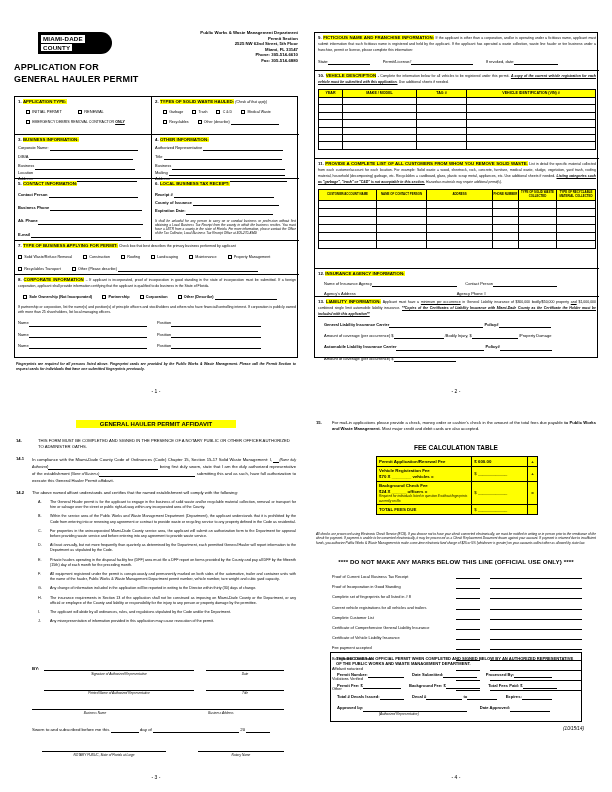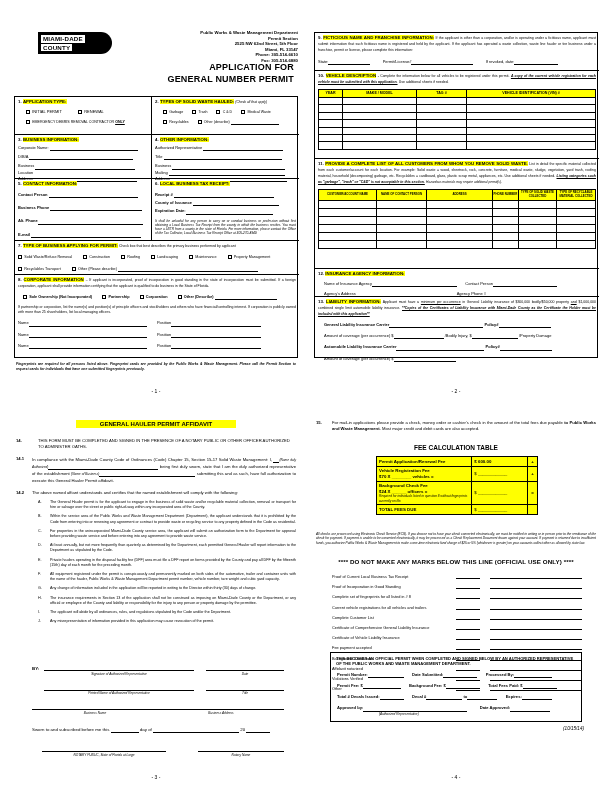--- a/index.html
+++ b/index.html
@@ -36,21 +36,21 @@
     padding:0 2px; line-height:7.4px;
   }
   .logo-badge .l1 { top:3.4px; }
   .logo-badge .l2 { top:11.6px; }
 
   .deptblock {
     position:absolute; right:0; top:16px; text-align:right;
     font-size:4.3px; line-height:5.6px; font-weight:bold;
   }
   .apptitle {
-    position:absolute; left:0; right:4px; top:48px; text-align:right;
+    position:absolute; left:0; right:14px; top:48px; text-align:left;
     font-size:9px; font-weight:bold; line-height:11.5px; letter-spacing:.2px;
   }
 
   
   .box { border:0.8px solid #000; position:absolute; }
   .sechead { font-size:4.4px; line-height:6px; }
   .lbl { font-size:4px; line-height:6.2px; }
   .tiny { font-size:3.5px; line-height:4.6px; }
   .tiny2{ font-size:3.2px; line-height:4.2px; }
 
@@ -91,21 +91,21 @@
     <div>Public Works &amp; Waste Management Department</div>
     <div>Permit Section</div>
     <div>2525 NW 62nd Street, 5th Floor</div>
     <div>Miami, FL 33147</div>
     <div>Phone: 305-514-6610</div>
     <div>Fax: 305-514-6880</div>
   </div>
 
   <div class="apptitle">
     <div>APPLICATION FOR</div>
-    <div>GENERAL NUMBER PERMIT</div>
+    <div>GENERAL HAULER PERMIT</div>
   </div>
 
   <div class="box" style="left:0; top:82px; width:284px; height:262px;">
 
     <div style="position:absolute; left:0; top:0; width:137px; height:38px; border-right:0.8px solid #000; border-bottom:0.8px solid #000;">
       <div style="padding:2px 3px;">
         <div class="sechead"><span class="b">1.</span> <span class="hl">APPLICATION TYPE:</span></div>
         <div class="lbl" style="margin-top:4px; padding-left:8px;">
           <span class="cb"></span><span>INITIAL PERMIT</span>
           <span style="display:inline-block;width:14px"></span>

